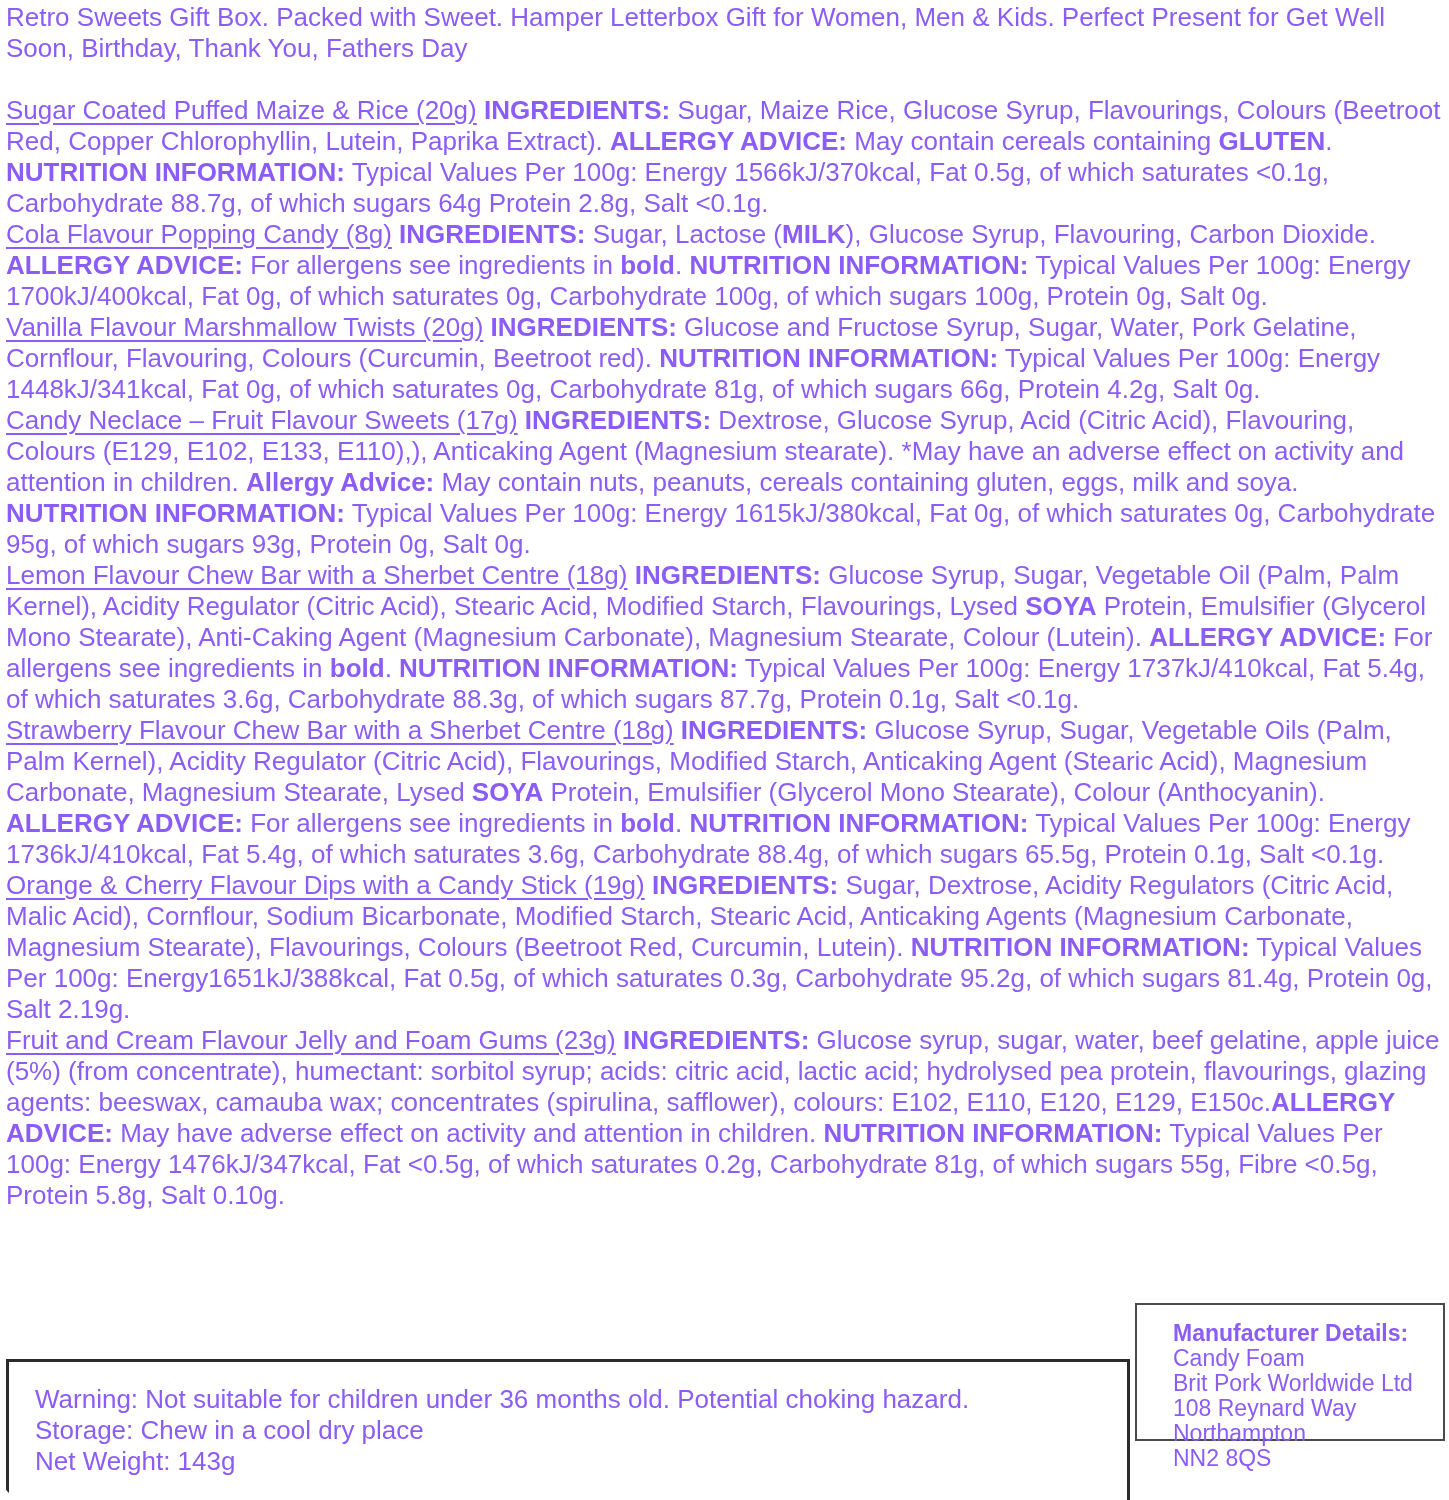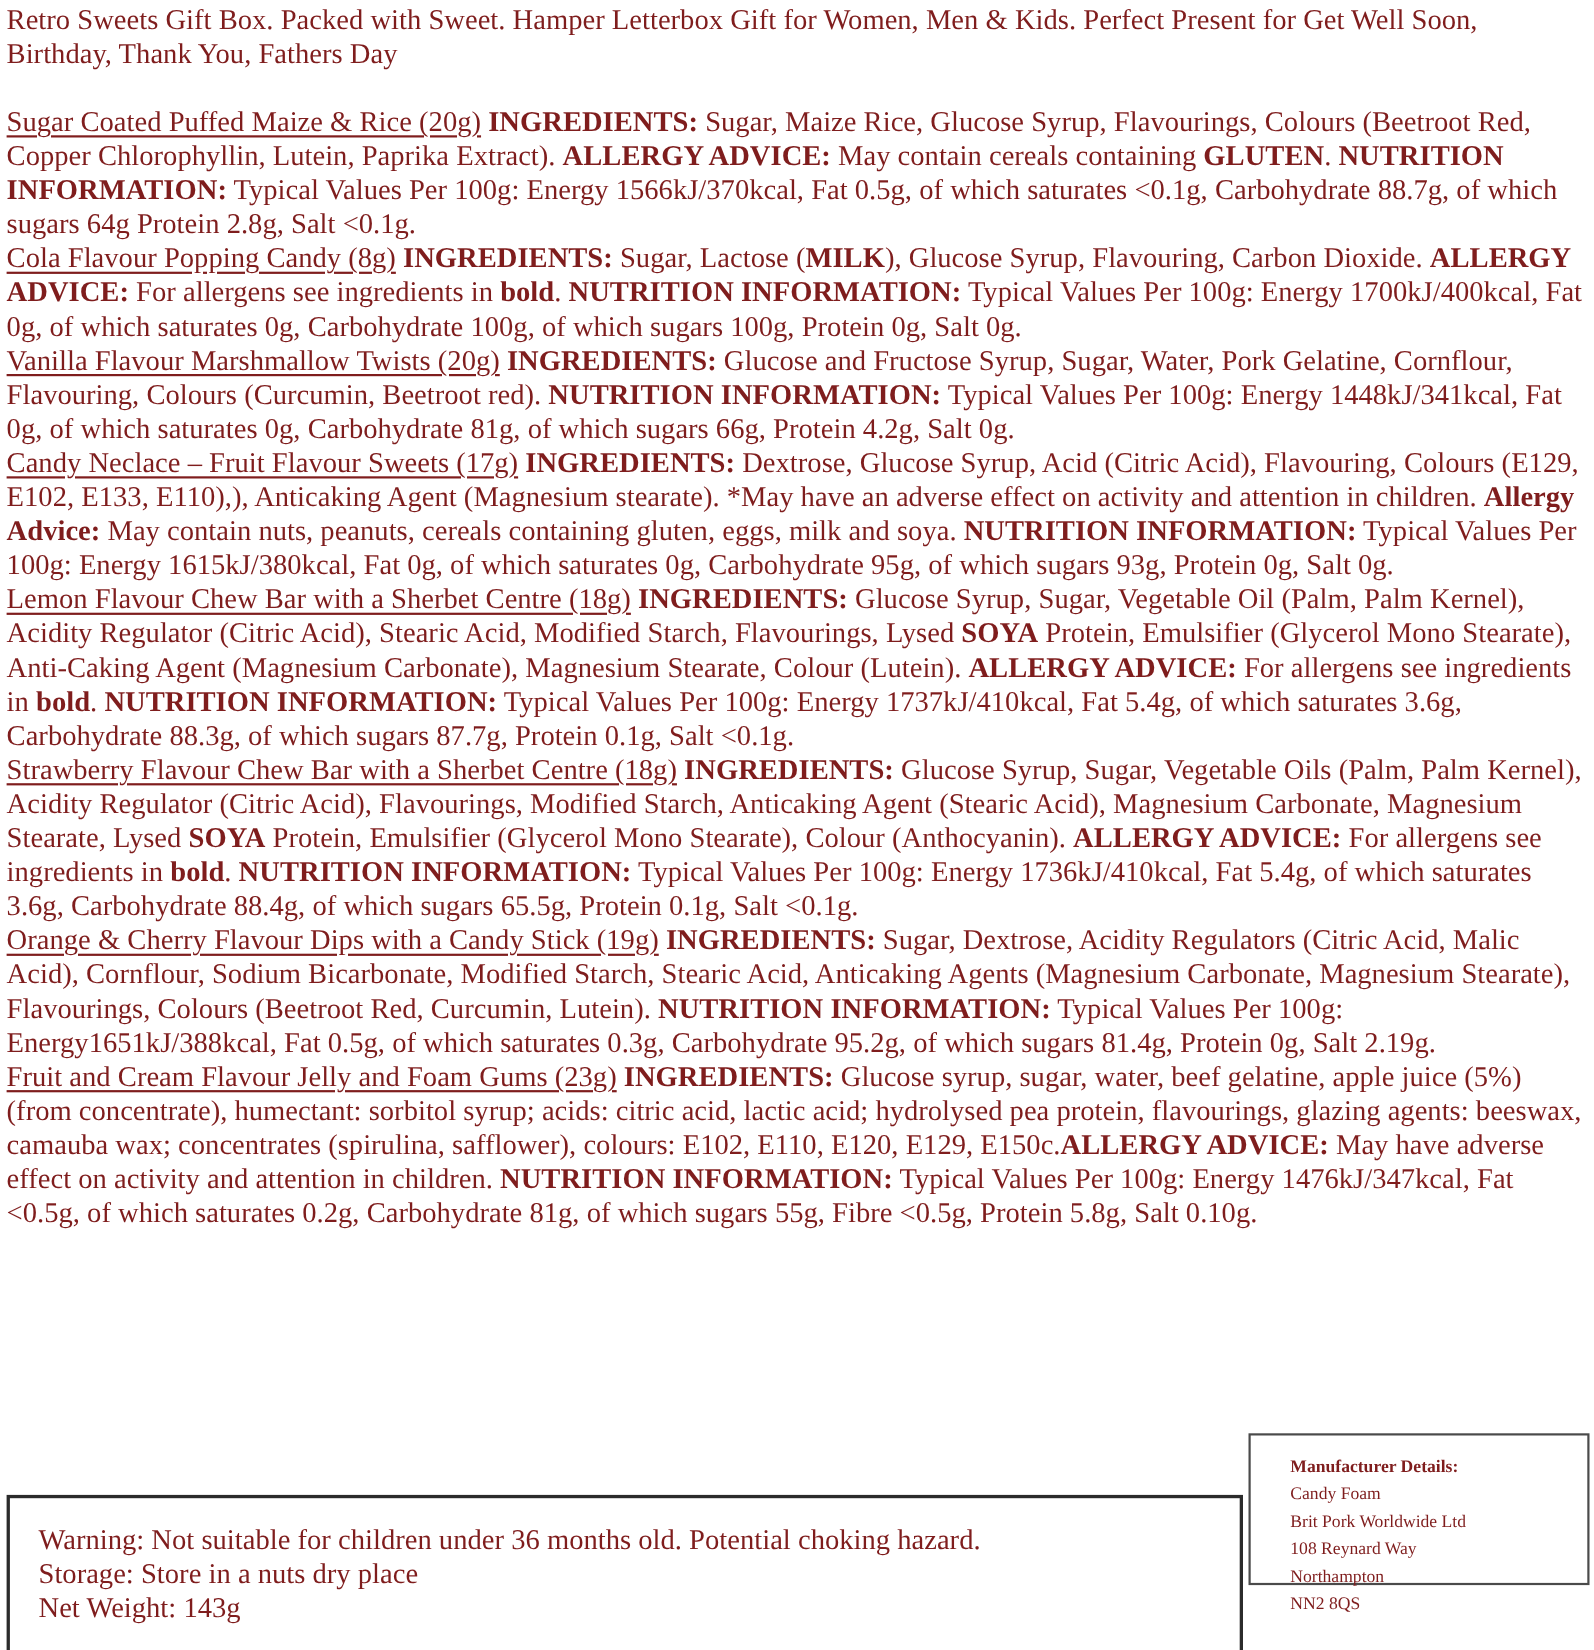--- a/index.html
+++ b/index.html
@@ -2,25 +2,26 @@
 <html><head>
 <meta charset="utf-8">
 <style>
   * { margin: 0; padding: 0; box-sizing: border-box; }
   html, body { background: #ffffff; }
   .doc {
     position: relative;
     width: 1449px;
     height: 1500px;
     background: #ffffff;
-    color: #7f1d1d;
-    font-family: Liberation Serif, serif;
+    color: #8b5cf6;
+    font-family: Liberation Sans, sans-serif;
     font-size: 26px;
     line-height: 31px;
     overflow: hidden;
+    border-radius: 27px;
   }
   .content { padding: 2px 4px 0 6px; }
   .intro { margin: 0 0 31px 0; }
   .sections p.section { margin: 0; }
   .seg-r { font-weight: 400; }
   .seg-b { font-weight: 700; }
   .seg-u {
     font-weight: 400;
     text-decoration: underline;
     text-decoration-thickness: 2px;
@@ -39,21 +40,21 @@
     line-height: 31px;
   }
   .mfr-box {
     position: absolute;
     left: 1135px;
     top: 1303px;
     width: 310px;
     height: 138px;
     border: 2px solid #4a4a4a;
     padding: 16px 8px 0 36px;
-    font-size: 16px;
+    font-size: 23px;
     line-height: 25px;
   }
   .mfr-title { font-weight: 700; }
 </style>
 </head>
 <body>
 
 <div class="doc">
   <div class="content">
     <p class="intro">Retro Sweets Gift Box. Packed with Sweet. Hamper Letterbox Gift for Women, Men &amp; Kids. Perfect Present for Get Well Soon, Birthday, Thank You, Fathers Day</p>
@@ -65,21 +66,21 @@
         <p class="section"><span class="seg-u">Lemon Flavour Chew Bar with a Sherbet Centre (18g)</span><span class="seg-r"> </span><span class="seg-b">INGREDIENTS:</span><span class="seg-r"> Glucose Syrup, Sugar, Vegetable Oil (Palm, Palm Kernel), Acidity Regulator (Citric Acid), Stearic Acid, Modified Starch, Flavourings, Lysed </span><span class="seg-b">SOYA</span><span class="seg-r"> Protein, Emulsifier (Glycerol Mono Stearate), Anti-Caking Agent (Magnesium Carbonate), Magnesium Stearate, Colour (Lutein). </span><span class="seg-b">ALLERGY ADVICE:</span><span class="seg-r"> For allergens see ingredients in </span><span class="seg-b">bold</span><span class="seg-r">. </span><span class="seg-b">NUTRITION INFORMATION:</span><span class="seg-r"> Typical Values Per 100g: Energy 1737kJ/410kcal, Fat 5.4g, of which saturates 3.6g, Carbohydrate 88.3g, of which sugars 87.7g, Protein 0.1g, Salt &lt;0.1g.</span></p>
         <p class="section"><span class="seg-u">Strawberry Flavour Chew Bar with a Sherbet Centre (18g)</span><span class="seg-r"> </span><span class="seg-b">INGREDIENTS:</span><span class="seg-r"> Glucose Syrup, Sugar, Vegetable Oils (Palm, Palm Kernel), Acidity Regulator (Citric Acid), Flavourings, Modified Starch, Anticaking Agent (Stearic Acid), Magnesium Carbonate, Magnesium Stearate, Lysed </span><span class="seg-b">SOYA</span><span class="seg-r"> Protein, Emulsifier (Glycerol Mono Stearate), Colour (Anthocyanin). </span><span class="seg-b">ALLERGY ADVICE:</span><span class="seg-r"> For allergens see ingredients in </span><span class="seg-b">bold</span><span class="seg-r">. </span><span class="seg-b">NUTRITION INFORMATION:</span><span class="seg-r"> Typical Values Per 100g:  Energy 1736kJ/410kcal, Fat 5.4g, of which saturates 3.6g, Carbohydrate 88.4g, of which sugars 65.5g, Protein 0.1g, Salt &lt;0.1g.</span></p>
         <p class="section"><span class="seg-u">Orange &amp; Cherry Flavour Dips with a Candy Stick (19g)</span><span class="seg-r"> </span><span class="seg-b">INGREDIENTS:</span><span class="seg-r"> Sugar, Dextrose, Acidity Regulators (Citric Acid, Malic Acid), Cornflour, Sodium Bicarbonate, Modified Starch, Stearic Acid, Anticaking Agents (Magnesium Carbonate, Magnesium Stearate), Flavourings, Colours (Beetroot Red, Curcumin, Lutein). </span><span class="seg-b">NUTRITION INFORMATION:</span><span class="seg-r"> Typical Values Per 100g: Energy1651kJ/388kcal, Fat 0.5g, of which saturates 0.3g, Carbohydrate 95.2g, of which sugars 81.4g, Protein 0g, Salt 2.19g.</span></p>
         <p class="section"><span class="seg-u">Fruit and Cream Flavour Jelly and Foam Gums (23g)</span><span class="seg-r"> </span><span class="seg-b">INGREDIENTS:</span><span class="seg-r"> Glucose syrup, sugar, water, beef gelatine, apple juice (5%) (from concentrate), humectant: sorbitol syrup; acids: citric acid, lactic acid; hydrolysed pea protein, flavourings, glazing agents: beeswax, camauba wax; concentrates (spirulina, safflower), colours: E102, E110, E120, E129, E150c.</span><span class="seg-b">ALLERGY ADVICE:</span><span class="seg-r"> May have adverse effect on activity and attention in children. </span><span class="seg-b">NUTRITION INFORMATION:</span><span class="seg-r"> Typical Values Per 100g: Energy 1476kJ/347kcal, Fat &lt;0.5g, of which saturates 0.2g, Carbohydrate 81g, of which sugars 55g, Fibre &lt;0.5g, Protein 5.8g, Salt 0.10g.</span></p>
       </div>
   </div>
 
   <div class="warning-box">
     <div>
         <div>Warning: Not suitable for children under 36 months old. Potential choking hazard.</div>
-        <div>Storage: Store in a nuts dry place</div>
+        <div>Storage: Chew in a cool dry place</div>
         <div>Net Weight: 143g</div>
       </div>
   </div>
 
   <div class="mfr-box">
     <div class="mfr-title">Manufacturer Details:</div>
     <div>
         <div>Candy Foam</div>
         <div>Brit Pork Worldwide Ltd</div>
         <div>108 Reynard Way</div>

